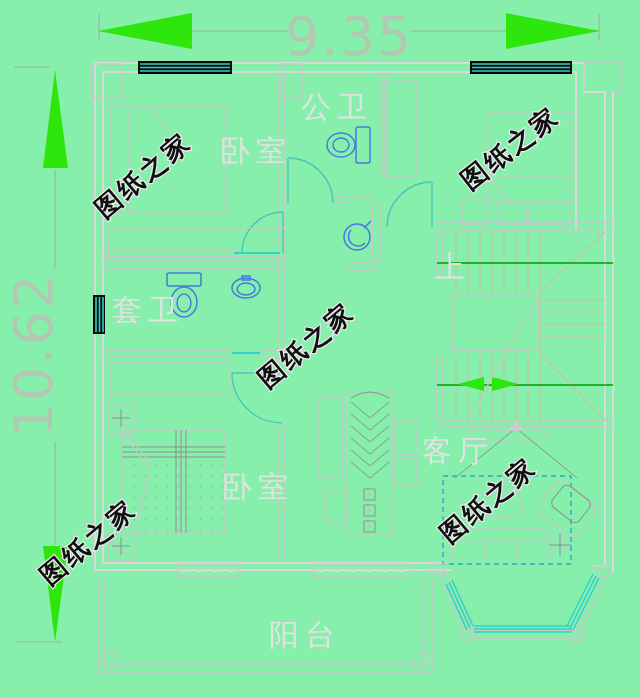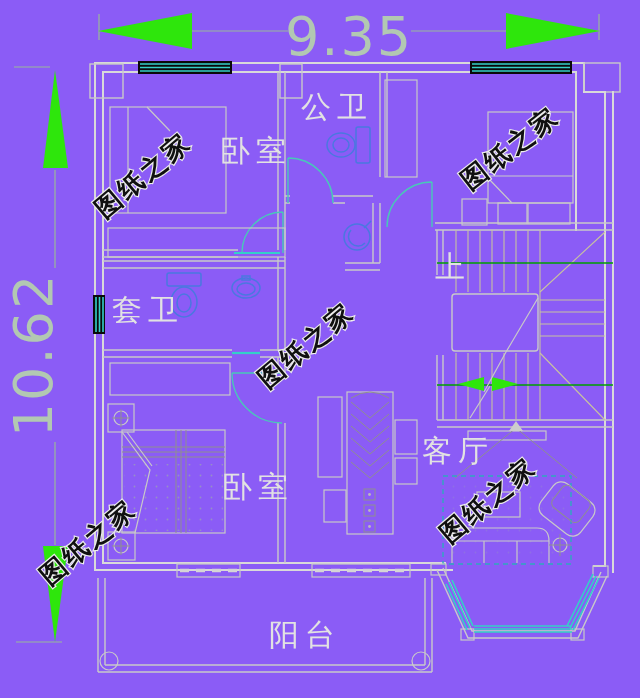--- a/index.html
+++ b/index.html
@@ -1,16 +1,16 @@
 <!DOCTYPE html>
 <html><head>
 <meta charset="utf-8">
 <style>
   html,body{margin:0;padding:0;background:#000;}
-  .stage{position:relative;width:640px;height:698px;background:#8b5cf6;overflow:hidden;}
+  .stage{position:relative;width:640px;height:698px;background:#86efac;overflow:hidden;}
   svg{display:block;}
   svg text{font-family:"DejaVu Sans",sans-serif;}
   .wall{stroke:#d9d9d9;stroke-width:2;fill:none;stroke-linecap:square;}
   .wall-thin{stroke:#c9c9c9;stroke-width:1.4;fill:none;}
   .furn{stroke:#c9c9c9;stroke-width:1.2;fill:none;}
   .furn-dim{stroke:#8f8f8f;stroke-width:1;fill:none;}
   .win{stroke:#35d0c8;stroke-width:1.6;fill:none;}
   .door{stroke:#49c8b8;stroke-width:1.4;fill:none;}
   .thresh{stroke:#35d0c8;stroke-width:2.2;fill:none;}
   .blue{stroke:#4a78e0;stroke-width:1.5;fill:none;}

